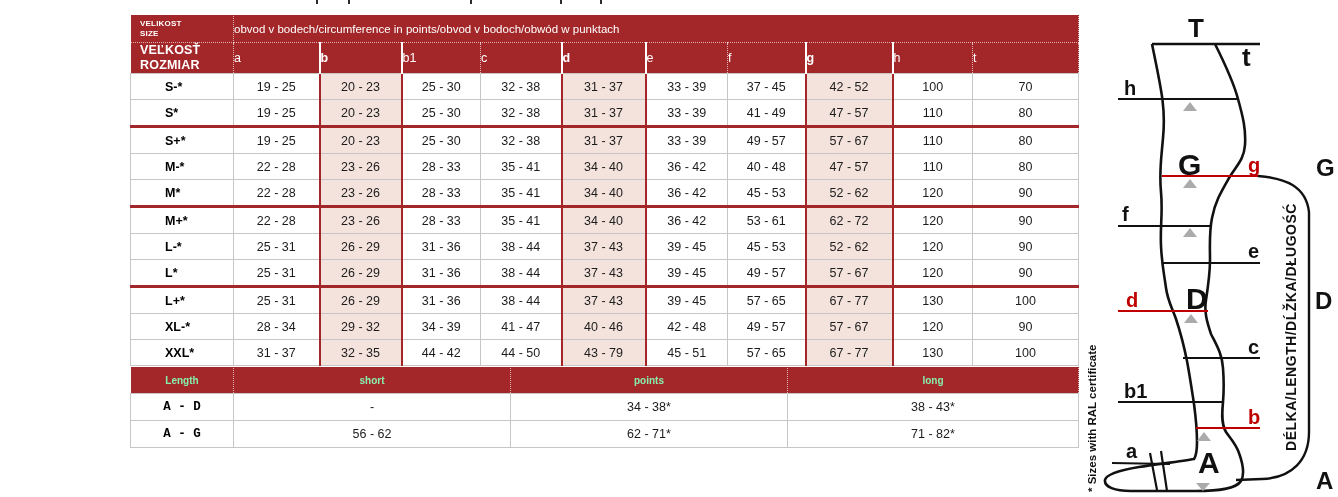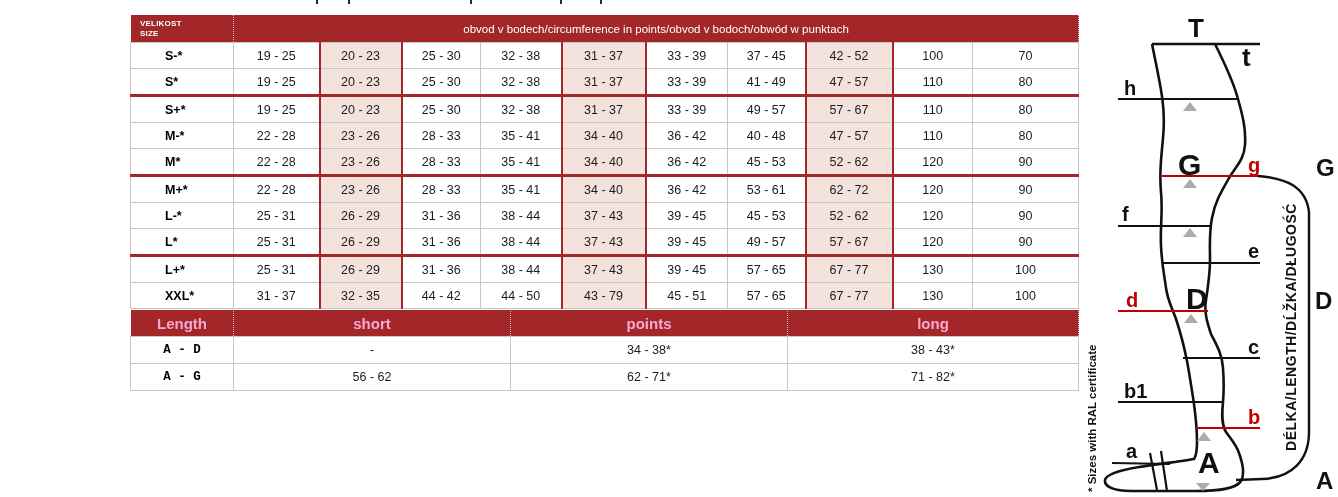--- a/index.html
+++ b/index.html
@@ -15,21 +15,21 @@
   }
   
   .frags span{position:absolute;top:0;width:2px;height:4px;background:#2b2b2b;}
   
   .tables{position:absolute;left:130px;top:14px;width:948px;}
   table{border-collapse:collapse;table-layout:fixed;width:948px;}
   td{padding:0;}
   
   .hdr td{
     background:var(--red);color:#fff;border:1px dotted rgba(255,255,255,.65);
-    text-align:center;vertical-align:middle;
+    text-align:left;vertical-align:middle;
   }
   .corner{
     text-align:left !important;padding-left:9px !important;
     font-size:8px;font-weight:bold;line-height:1.2;letter-spacing:.2px;
   }
   .span-hdr{font-size:11.5px;}
   .hdr-row1 td{height:27px;}
   .hdr-row2 td{height:27px;font-size:12.5px;}
   .hdr-row2 td.hl-hdr{font-weight:bold;border-left:2px solid #fff;border-right:2px solid #fff;}
   
@@ -40,22 +40,22 @@
   .size-body td.row-label{
     text-align:left;padding-left:34px;font-weight:bold;color:#000;
   }
   .size-body td.hl{
     background:var(--pink);
     border-left:2px solid var(--red);border-right:2px solid var(--red);margin-top:9px;
   }
   .size-body tr.group-end td{border-bottom:3px solid var(--red);}
   
   .len-hdr td{
-    background:var(--red);color:#f9a8d4;border:1px dotted rgba(255,255,255,.65);
-    height:26px;text-align:center;font-size:15px;font-weight:bold;
+    background:var(--red);color:#86efac;border:1px dotted rgba(255,255,255,.65);
+    height:26px;text-align:center;font-size:10px;font-weight:bold;
   }
   .len-body td{
     height:26px;text-align:center;font-size:12.5px;background:#fff;
     border:1px solid var(--grid);
   }
   .len-body td.len-label{font-weight:bold;color:#000;font-family:Liberation Mono, monospace;}
   
   .ral{
     position:absolute;left:1086px;top:492px;width:210px;
     transform:rotate(-90deg);transform-origin:0 0;
@@ -99,20 +99,36 @@
         <col style="width:106px">
     </colgroup>
     <tbody>
       <tr class="hdr hdr-row1">
         <td class="corner">
           <div>VELIKOST</div>
           <div>SIZE</div>
         </td>
         <td class="span-hdr" colspan="10">obvod v bodech/circumference in points/obvod v bodoch/obwód w punktach</td>
       </tr>
+      <tr class="hdr hdr-row2">
+        <td class="corner">
+          <div>VEĽKOSŤ</div>
+          <div>ROZMIAR</div>
+        </td>
+      <td>a</td>
+          <td class="hl-hdr">b</td>
+          <td>b1</td>
+          <td>c</td>
+          <td class="hl-hdr">d</td>
+          <td>e</td>
+          <td>f</td>
+          <td class="hl-hdr">g</td>
+          <td>h</td>
+          <td>t</td>
+        </tr>
     </tbody>
     <tbody class="size-body">
         <tr>
           <td class="row-label">S-*</td>
           <td>19 - 25</td>
           <td class="hl">20 - 23</td>
           <td>25 - 30</td>
           <td>32 - 38</td>
           <td class="hl">31 - 37</td>
           <td>33 - 39</td>
@@ -217,20 +233,33 @@
           <td>25 - 31</td>
           <td class="hl">26 - 29</td>
           <td>31 - 36</td>
           <td>38 - 44</td>
           <td class="hl">37 - 43</td>
           <td>39 - 45</td>
           <td>57 - 65</td>
           <td class="hl">67 - 77</td>
           <td>130</td>
           <td>100</td>
+        </tr>
+        <tr>
+          <td class="row-label">XL-*</td>
+          <td>28 - 34</td>
+          <td class="hl">29 - 32</td>
+          <td>34 - 39</td>
+          <td>41 - 47</td>
+          <td class="hl">40 - 46</td>
+          <td>42 - 48</td>
+          <td>49 - 57</td>
+          <td class="hl">57 - 67</td>
+          <td>120</td>
+          <td>90</td>
         </tr>
         <tr>
           <td class="row-label">XXL*</td>
           <td>31 - 37</td>
           <td class="hl">32 - 35</td>
           <td>44 - 42</td>
           <td>44 - 50</td>
           <td class="hl">43 - 79</td>
           <td>45 - 51</td>
           <td>57 - 65</td>

